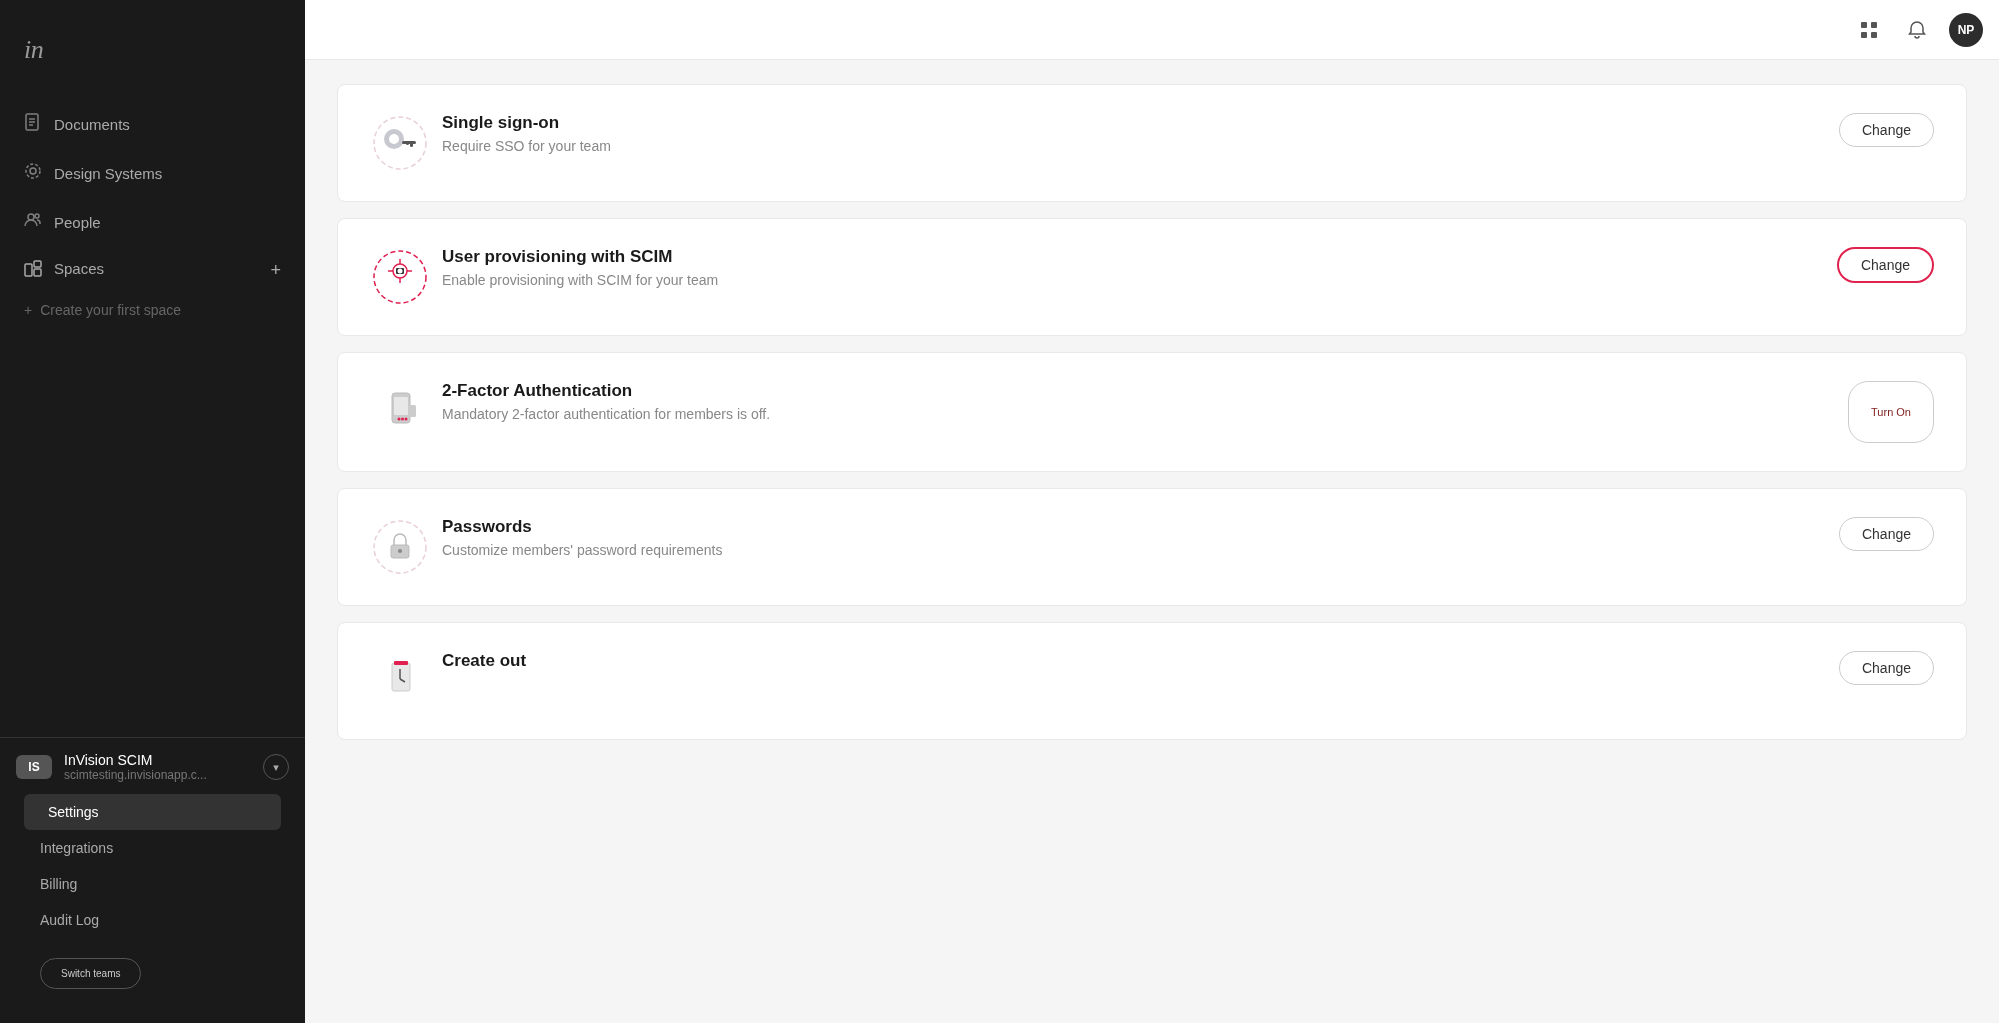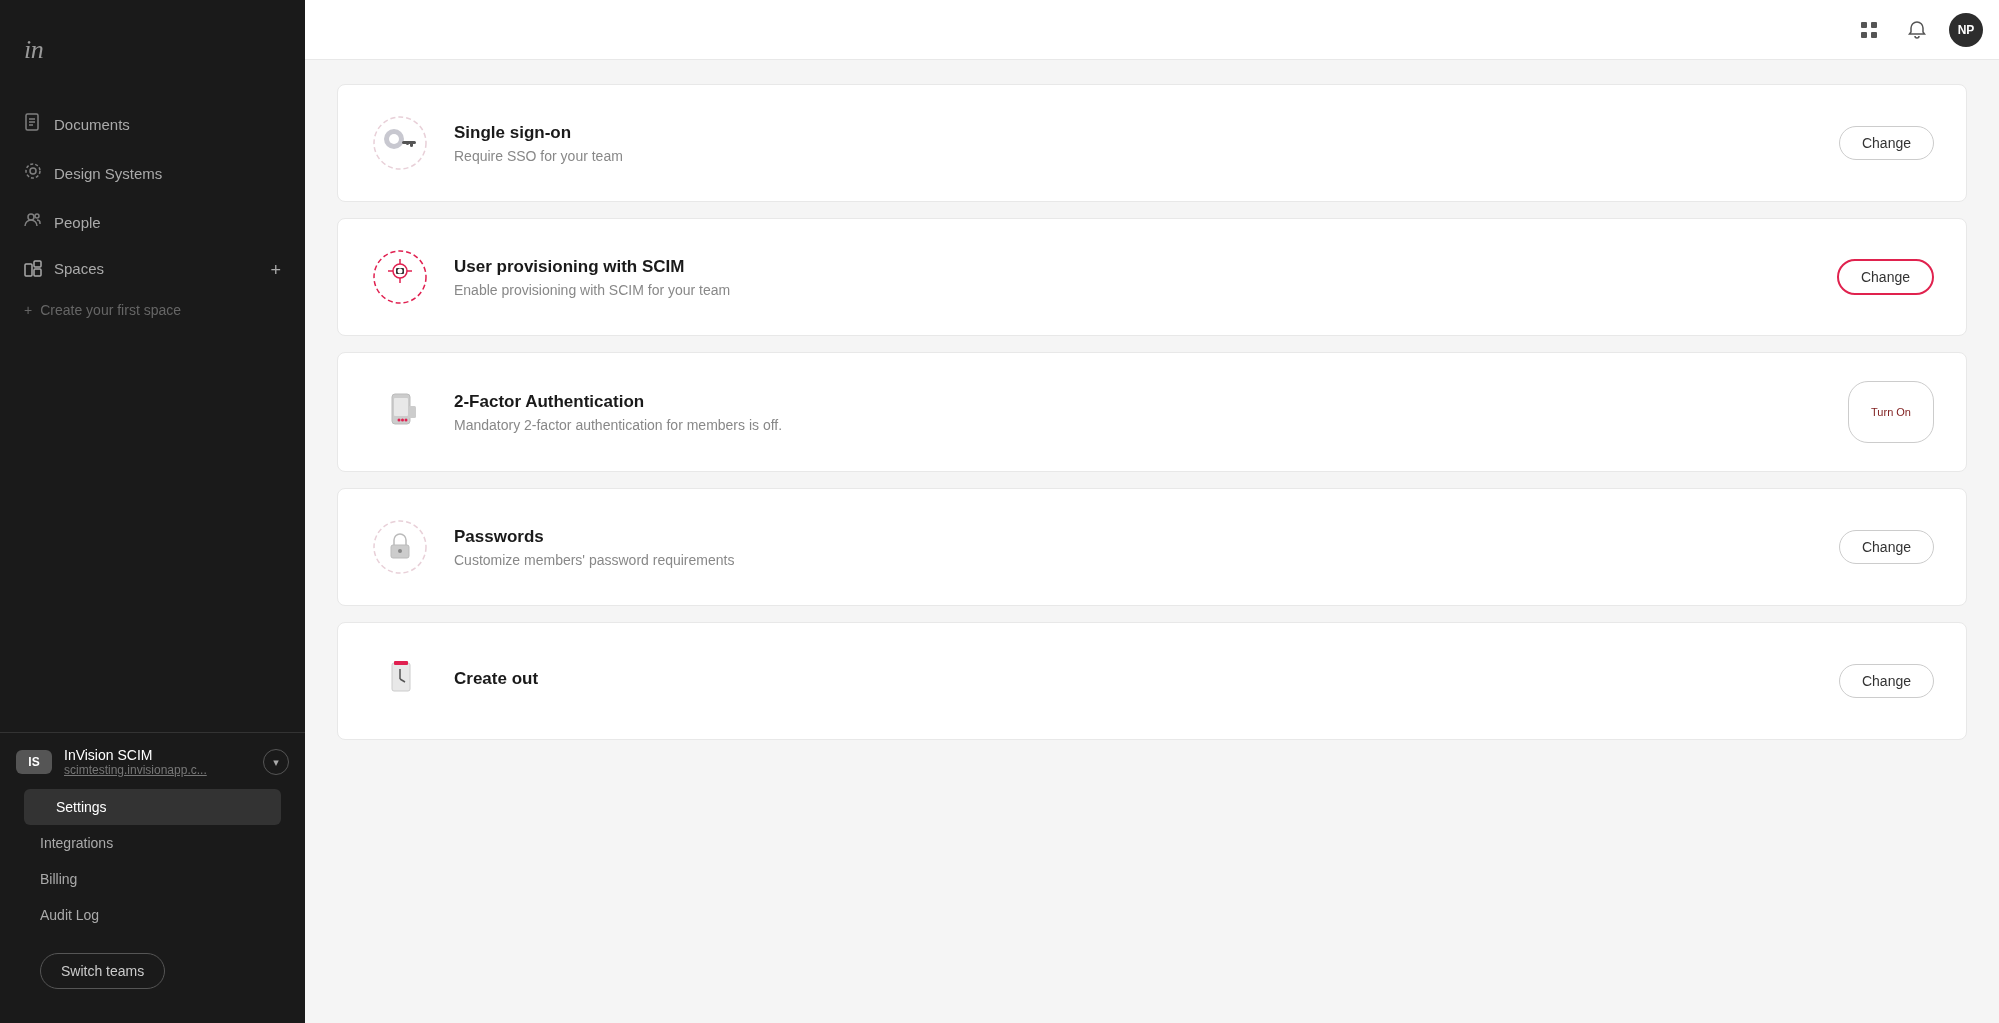--- a/index.html
+++ b/index.html
@@ -76,21 +76,21 @@
       border-radius: 6px;
       display: flex;
       align-items: center;
       justify-content: center;
       font-size: 12px;
       font-weight: 600;
       color: #fff;
     }
     .team-details { flex: 1; }
     .team-name { color: #fff; font-size: 14px; font-weight: 500; }
-    .team-url { color: #777; font-size: 12px; text-decoration: underline; }
+    .team-url { color: #777; font-size: 12px; }
     .team-chevron {
       width: 26px;
       height: 26px;
       border: 1px solid #555;
       border-radius: 50%;
       display: flex;
       align-items: center;
       justify-content: center;
       cursor: pointer;
       color: #aaa;
@@ -104,31 +104,31 @@
       padding: 10px 24px;
       font-size: 14px;
       color: #aaa;
       cursor: pointer;
     }
     .menu-item.active {
       background: #333;
       color: #fff;
       border-radius: 6px;
       margin: 0 8px;
-      padding: 10px 32px;
+      padding: 10px 24px;
     }
 
     .switch-teams-btn {
       margin: 12px 24px 20px;
       border: 1px solid #555;
       background: transparent;
       color: #ccc;
       border-radius: 20px;
       padding: 9px 20px;
-      font-size: 14px;
+      font-size: 10px;
       cursor: pointer;
       text-align: center;
     }
 
     
     .main {
       flex: 1;
       display: flex;
       flex-direction: column;
       background: #f5f5f5;
@@ -176,24 +176,24 @@
       overflow-y: auto;
       padding: 24px 32px;
     }
 
     
     .settings-card {
       background: #fff;
       border-radius: 8px;
       border: 1px solid #e8e8e8;
       display: flex;
-      align-items: center;
+      align-items: flex-start;
       padding: 28px 32px;
       margin-bottom: 16px;
-      gap: 24px;
+      gap: 12px;
     }
     .card-icon {
       width: 60px;
       height: 60px;
       display: flex;
       align-items: center;
       justify-content: center;
       flex-shrink: 0;
     }
     .card-content { flex: 1; }

